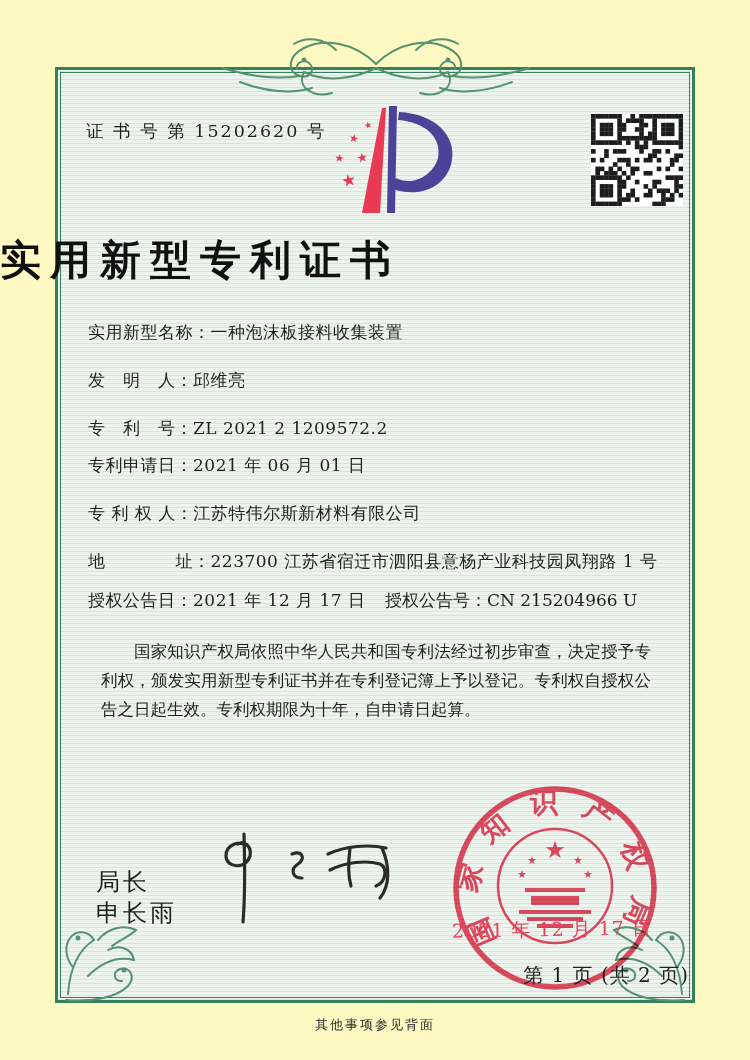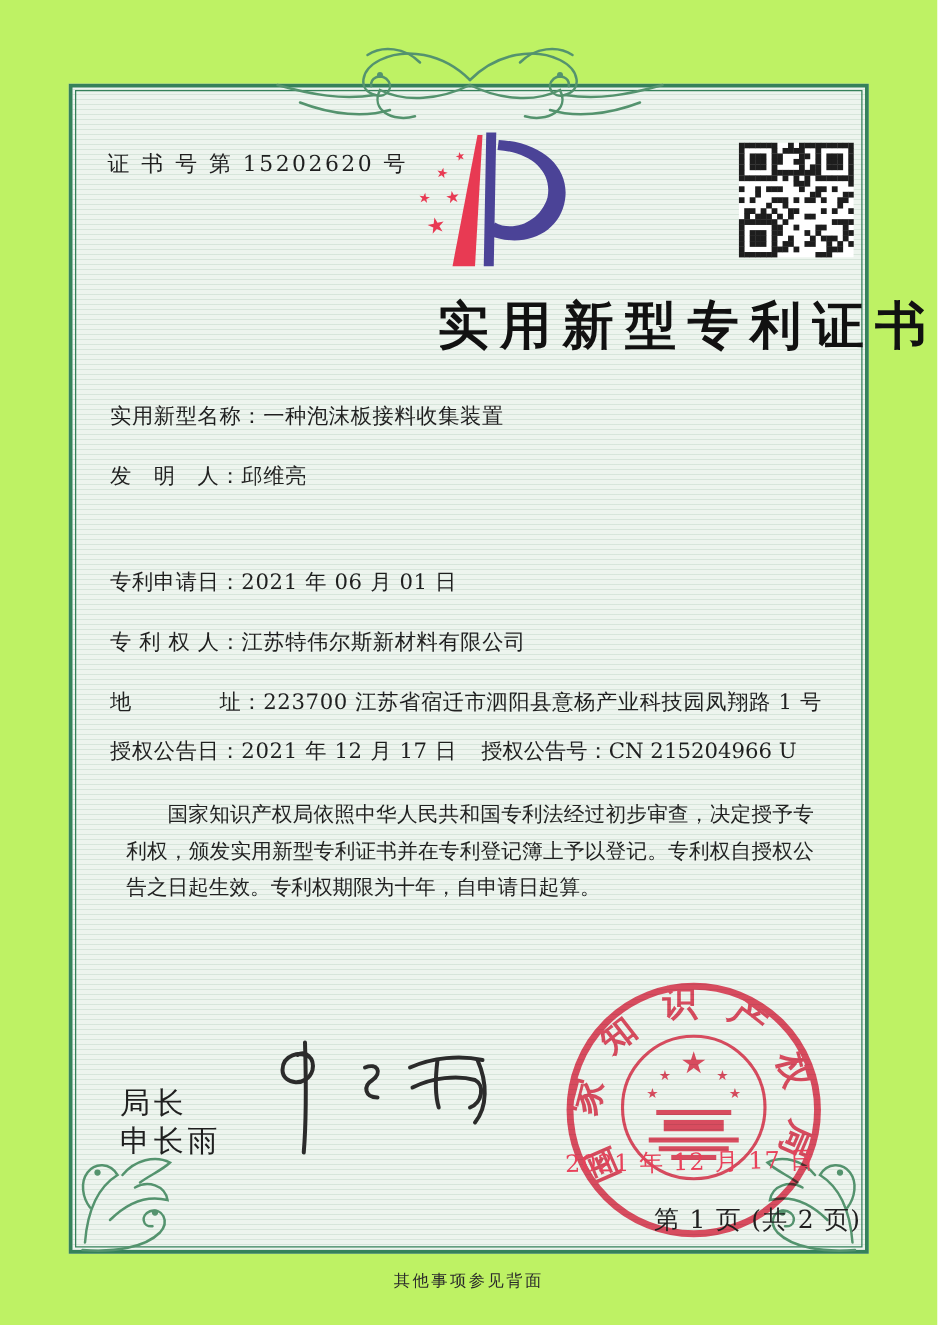--- a/index.html
+++ b/index.html
@@ -1,34 +1,34 @@
 <!DOCTYPE html>
 <html><head>
 <meta charset="utf-8">
 <style>
   html,body{margin:0;padding:0;background:#ffffff;}
   .page{
-    position:relative;width:750px;height:1060px;background:#bef264;overflow:hidden;
+    position:relative;width:750px;height:1060px;background:#fef9c3;overflow:hidden;
     font-family:"DejaVu Serif","Liberation Serif",serif;color:#1f1f1f;
   }
   .abs{position:absolute;}
   
   .frame{
     left:55px;top:67px;width:634px;height:930px;
     border:3px solid #35815a;
     background-color:#edf4ee;
     background-image:repeating-linear-gradient(0deg,
       rgba(125,170,140,0.20) 0px, rgba(125,170,140,0.20) 1px,
       rgba(255,255,255,0) 1px, rgba(255,255,255,0) 4px);
   }
   .frame-inner{position:absolute;inset:2px;border:1px solid #35815a;}
   .ornament path{fill:none;stroke:#54936e;stroke-width:2;stroke-linecap:round;}
   .ornament circle{fill:#54936e;}
   .cert-no{left:86px;top:119px;font-size:17.5px;letter-spacing:2px;}
-  .title{left:0;right:0;top:233px;text-align:right;font-size:41px;letter-spacing:9px;font-weight:600;color:#111;}
+  .title{left:0;right:0;top:233px;text-align:left;font-size:41px;letter-spacing:9px;font-weight:600;color:#111;}
   .row{left:88px;width:575px;font-size:17px;letter-spacing:0.5px;white-space:nowrap;}
   .row .lbl{display:inline-block;}
   .grant{left:385px;top:589px;font-size:17px;white-space:nowrap;}
   .paras{left:88px;top:624px;width:576px;font-size:16.5px;line-height:29px;text-align:justify;color:#222;}
   .paras p{margin:13px;text-indent:2em;}
   .signer{left:96px;font-size:24px;letter-spacing:3px;}
   .sig path{fill:none;stroke:#2b2b2b;stroke-width:3.2;stroke-linecap:round;stroke-linejoin:round;}
   .seal{mix-blend-mode:multiply;opacity:0.93;}
   .seal-date{left:452px;top:917px;width:190px;font-size:19px;color:#e8415a;letter-spacing:1px;transform:rotate(-1deg);white-space:nowrap;}
   .page-ind{left:55px;width:634px;top:962px;text-align:right;font-size:20px;letter-spacing:1px;}
@@ -306,20 +306,23 @@
   </svg>
 
   <div class="abs title">实用新型专利证书</div>
 
   <div class="abs row" style="top:321px;">
     <span class="lbl">实用新型名称：</span><span>一种泡沫板接料收集装置</span>
   </div>
   <div class="abs row" style="top:369px;">
     <span class="lbl">发　明　人：</span><span>邱维亮</span>
   </div>
+  <div class="abs row" style="top:417px;">
+    <span class="lbl">专　利　号：</span><span>ZL 2021 2 1209572.2</span>
+  </div>
   <div class="abs row" style="top:454px;">
     <span class="lbl">专利申请日：</span><span>2021 年 06 月 01 日</span>
   </div>
   <div class="abs row" style="top:502px;">
     <span class="lbl">专 利 权 人：</span><span>江苏特伟尔斯新材料有限公司</span>
   </div>
   <div class="abs row" style="top:550px;">
     <span class="lbl">地　　　　址：</span><span>223700 江苏省宿迁市泗阳县意杨产业科技园凤翔路 1 号</span>
   </div>
   <div class="abs row" style="top:589px;">

